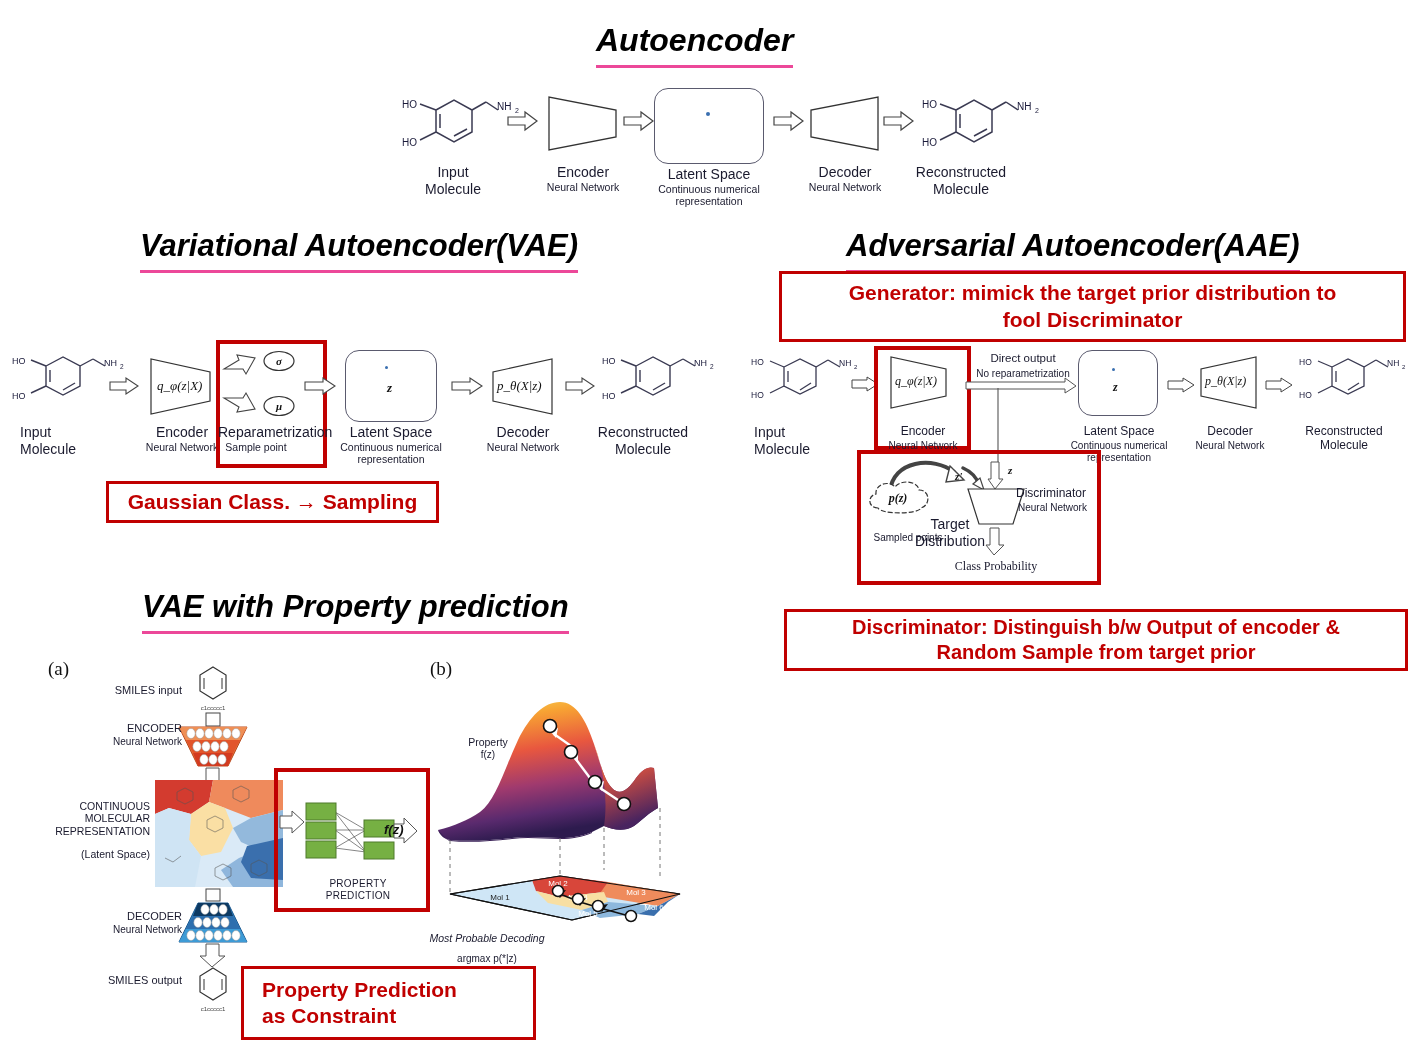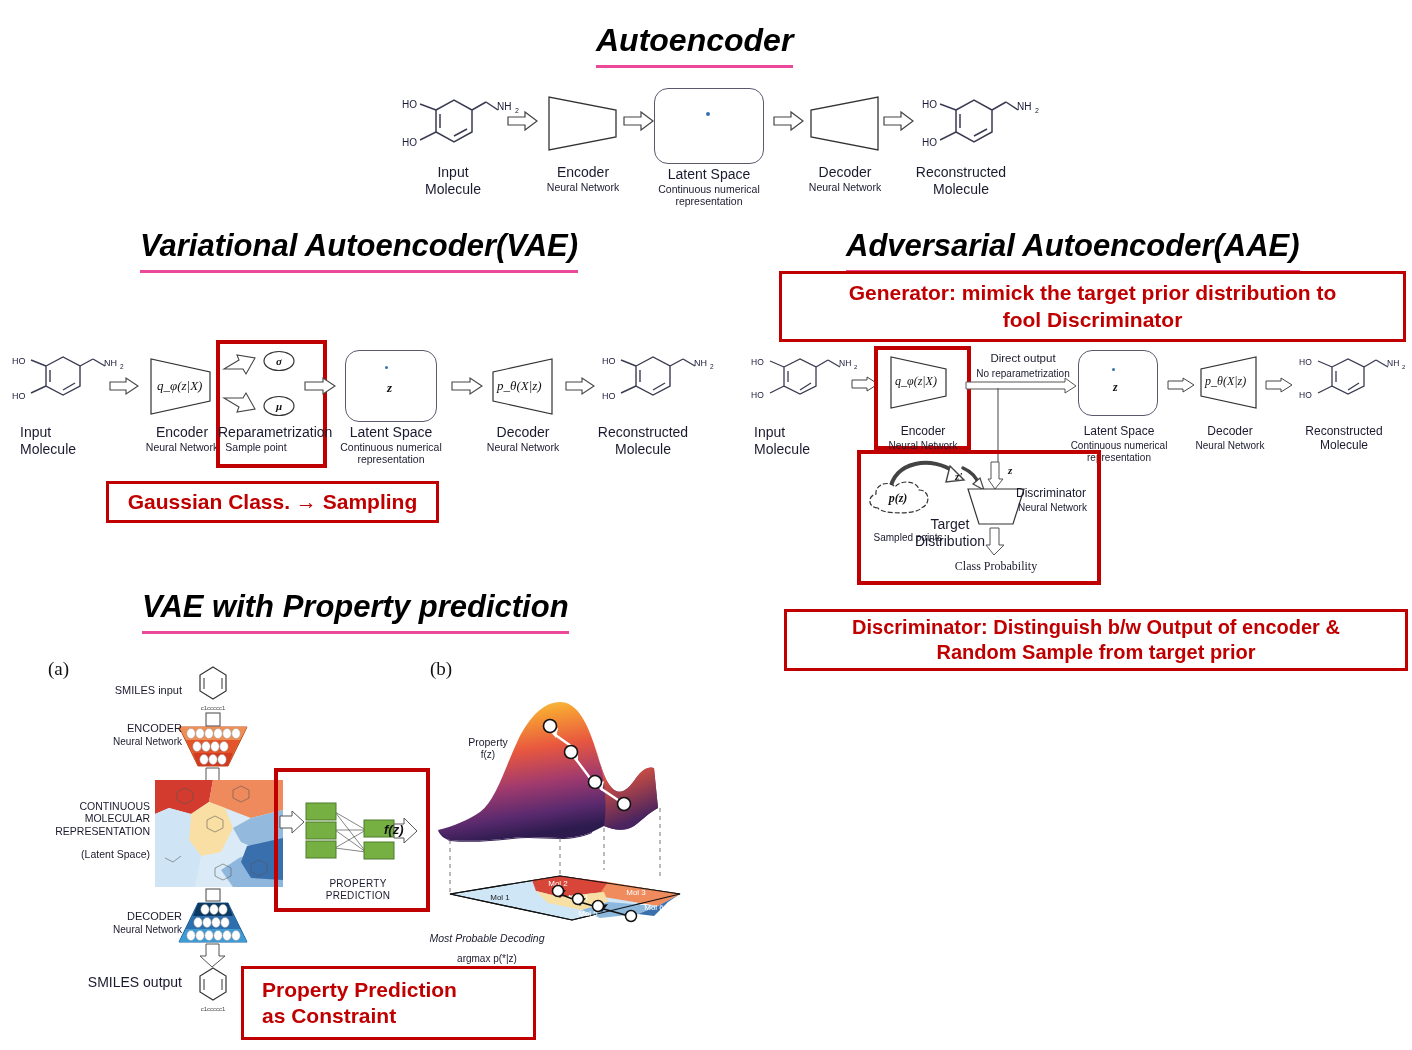--- a/index.html
+++ b/index.html
@@ -501,21 +501,21 @@
 
 <svg class="abs" style="left:200px; top:944px;" width="26" height="24">
   <polygon points="6,0 19,0 19,12 25,12 12,23 0,12 6,12" fill="#fff" stroke="#555" stroke-width="1"></polygon>
 </svg>
 <svg class="abs" style="left:198px; top:966px;" width="30" height="48">
   <polygon points="15,2 28,10 28,26 15,34 2,26 2,10" fill="#fff" stroke="#333" stroke-width="1.2"></polygon>
   <line x1="6" y1="13" x2="6" y2="24" stroke="#333" stroke-width="1"></line>
   <line x1="24" y1="13" x2="24" y2="24" stroke="#333" stroke-width="1"></line>
   <text x="15" y="45" text-anchor="middle" font-family="Liberation Sans, sans-serif" font-size="6" fill="#444">c1ccccc1</text>
 </svg>
-<div class="caption cap-main" style="left:62px; top:974px; width:120px; text-align:right; font-size:14px;">SMILES output</div>
+<div class="caption cap-main" style="left:62px; top:974px; width:120px; text-align:right; font-size:11px;">SMILES output</div>
 
 <svg class="abs" style="left:432px; top:680px;" width="250" height="270" viewBox="0 0 250 270">
   <defs>
     <linearGradient id="surfgrad" x1="0" y1="0" x2="0.25" y2="1">
       <stop offset="0%" stop-color="#f7e05a"></stop>
       <stop offset="18%" stop-color="#f7a233"></stop>
       <stop offset="42%" stop-color="#e8573f"></stop>
       <stop offset="66%" stop-color="#a03a6e"></stop>
       <stop offset="86%" stop-color="#5a2a6e"></stop>
       <stop offset="100%" stop-color="#2d1b4e"></stop>

